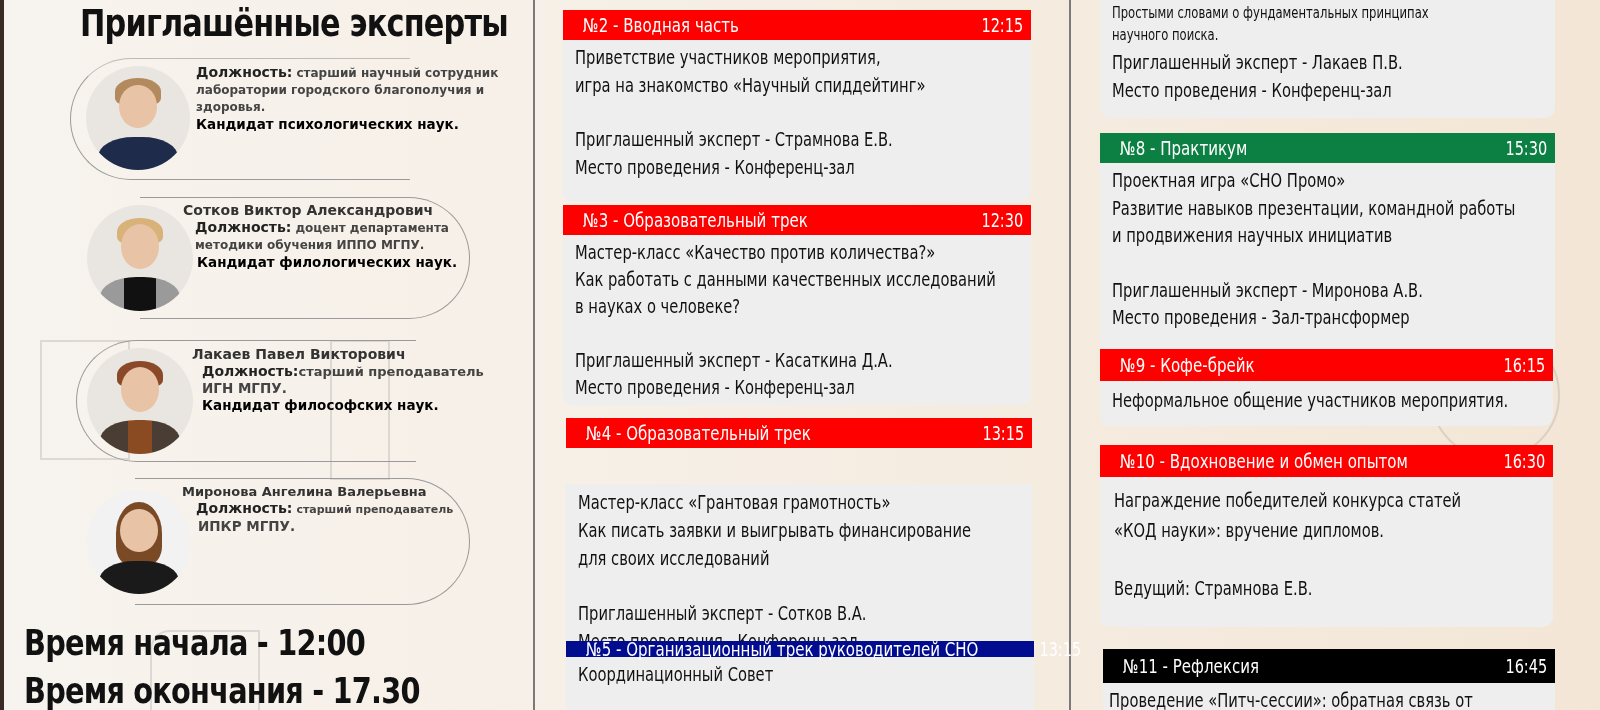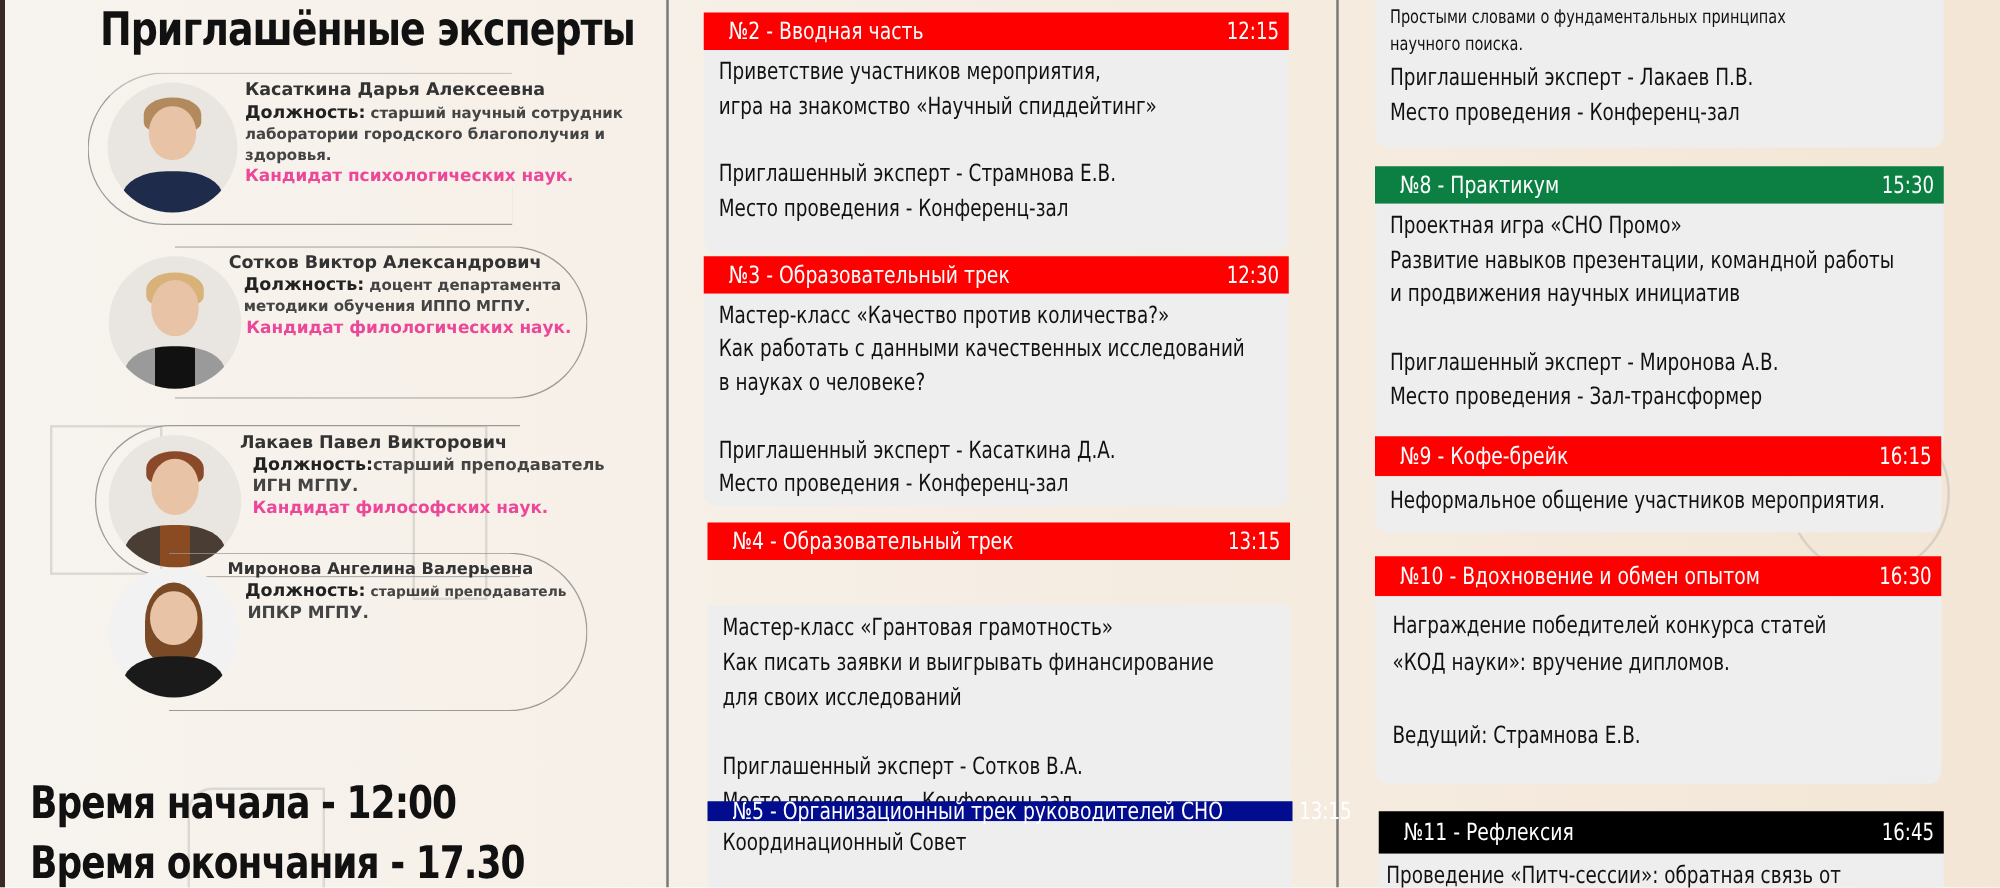--- a/index.html
+++ b/index.html
@@ -46,21 +46,21 @@
     position: absolute; left: 28%; top: 12%; width: 44%; height: 26%;
     border-radius: 50% 50% 30% 30%;
   }
   .expert .txt {
     position: absolute; font-family: "DejaVu Sans", sans-serif;
     font-size: 12.5px; line-height: 17px; color: #2a2a2a;
   }
   .expert .name { font-weight: bold; font-size: 14px; color: #333; white-space: nowrap; }
   .expert .pos-label { font-weight: bold; font-size: 14px; color: #222; }
   .expert .pos { font-weight: bold; font-size: 12px; color: #444; }
-  .expert .degree { font-weight: bold; font-size: 13.5px; color: #ec4899; }
+  .expert .degree { font-weight: bold; font-size: 13.5px; color: #000000; }
 
   .time-line {
     position: absolute; left: 24px; font-family: "DejaVu Sans", sans-serif;
     font-weight: bold; font-size: 36px; color: #111; white-space: nowrap;
     transform: scaleX(0.8); transform-origin: left top; letter-spacing: -1px;
   }
 
   
   .card { position: absolute; }
   .card .head {
@@ -102,21 +102,20 @@
 <div class="experts-title">Приглашённые эксперты</div>
 
 <div class="expert" style="top:58px;height:125px;">
   <div class="pill" style="left:70px;top:0;width:340px;height:122px;border-right:none;border-radius:62px 0 0 62px;border-top-color:#bbb;"></div>
   <div class="photo" style="left:86px;top:8px;width:104px;height:104px;">
     <div class="hair" style="background:#b38a5e;"></div>
     <div class="head"></div>
     <div class="torso" style="background:#1f2b4a;"></div>
   </div>
   <div class="txt" style="left:196px;top:6px;width:330px;">
-    <div class="name">Касаткина Дарья Алексеевна</div>
     <div><span class="pos-label">Должность:</span> <span class="pos">старший научный сотрудник</span></div>
     <div class="pos">лаборатории городского благополучия и</div>
     <div class="pos">здоровья.</div>
     <div class="degree">Кандидат психологических наук.</div>
   </div>
 </div>
 
 <div class="expert" style="top:197px;height:125px;">
   <div class="pill" style="left:140px;top:0;width:330px;height:122px;border-left:none;border-radius:0 62px 62px 0;"></div>
   <div class="photo" style="left:87px;top:8px;width:106px;height:106px;">
@@ -140,21 +139,21 @@
     <div class="torso" style="background:linear-gradient(90deg,#4a3d33 0 35%,#8a4a22 35% 65%,#4a3d33 65%);"></div>
   </div>
   <div class="txt" style="left:192px;top:6px;width:330px;">
     <div class="name">Лакаев Павел Викторович</div>
     <div style="padding-left:10px;"><span class="pos-label">Должность:</span><span class="pos" style="font-size:13px;">старший преподаватель</span></div>
     <div class="pos" style="padding-left:10px;font-size:13.5px;">ИГН МГПУ.</div>
     <div class="degree" style="padding-left:10px;">Кандидат философских наук.</div>
   </div>
 </div>
 
-<div class="expert" style="top:442px;height:130px;">
+<div class="expert" style="top:478px;height:130px;">
   <div class="pill" style="left:135px;top:0;width:335px;height:127px;border-left:none;border-radius:0 64px 64px 0;"></div>
   <div class="photo" style="left:87px;top:12px;width:104px;height:104px;background:#f2f2f2;">
     <div class="hair" style="background:#7a4a26;height:60%;"></div>
     <div class="head"></div>
     <div class="torso" style="background:#1a1a1a;"></div>
   </div>
   <div class="txt" style="left:182px;top:5px;width:300px;">
     <div class="name" style="font-size:13px;">Миронова Ангелина Валерьевна</div>
     <div style="padding-left:14px;"><span class="pos-label">Должность:</span> <span class="pos" style="font-size:11px;">старший преподаватель</span></div>
     <div class="pos" style="padding-left:16px;font-size:13.5px;">ИПКР МГПУ.</div>

